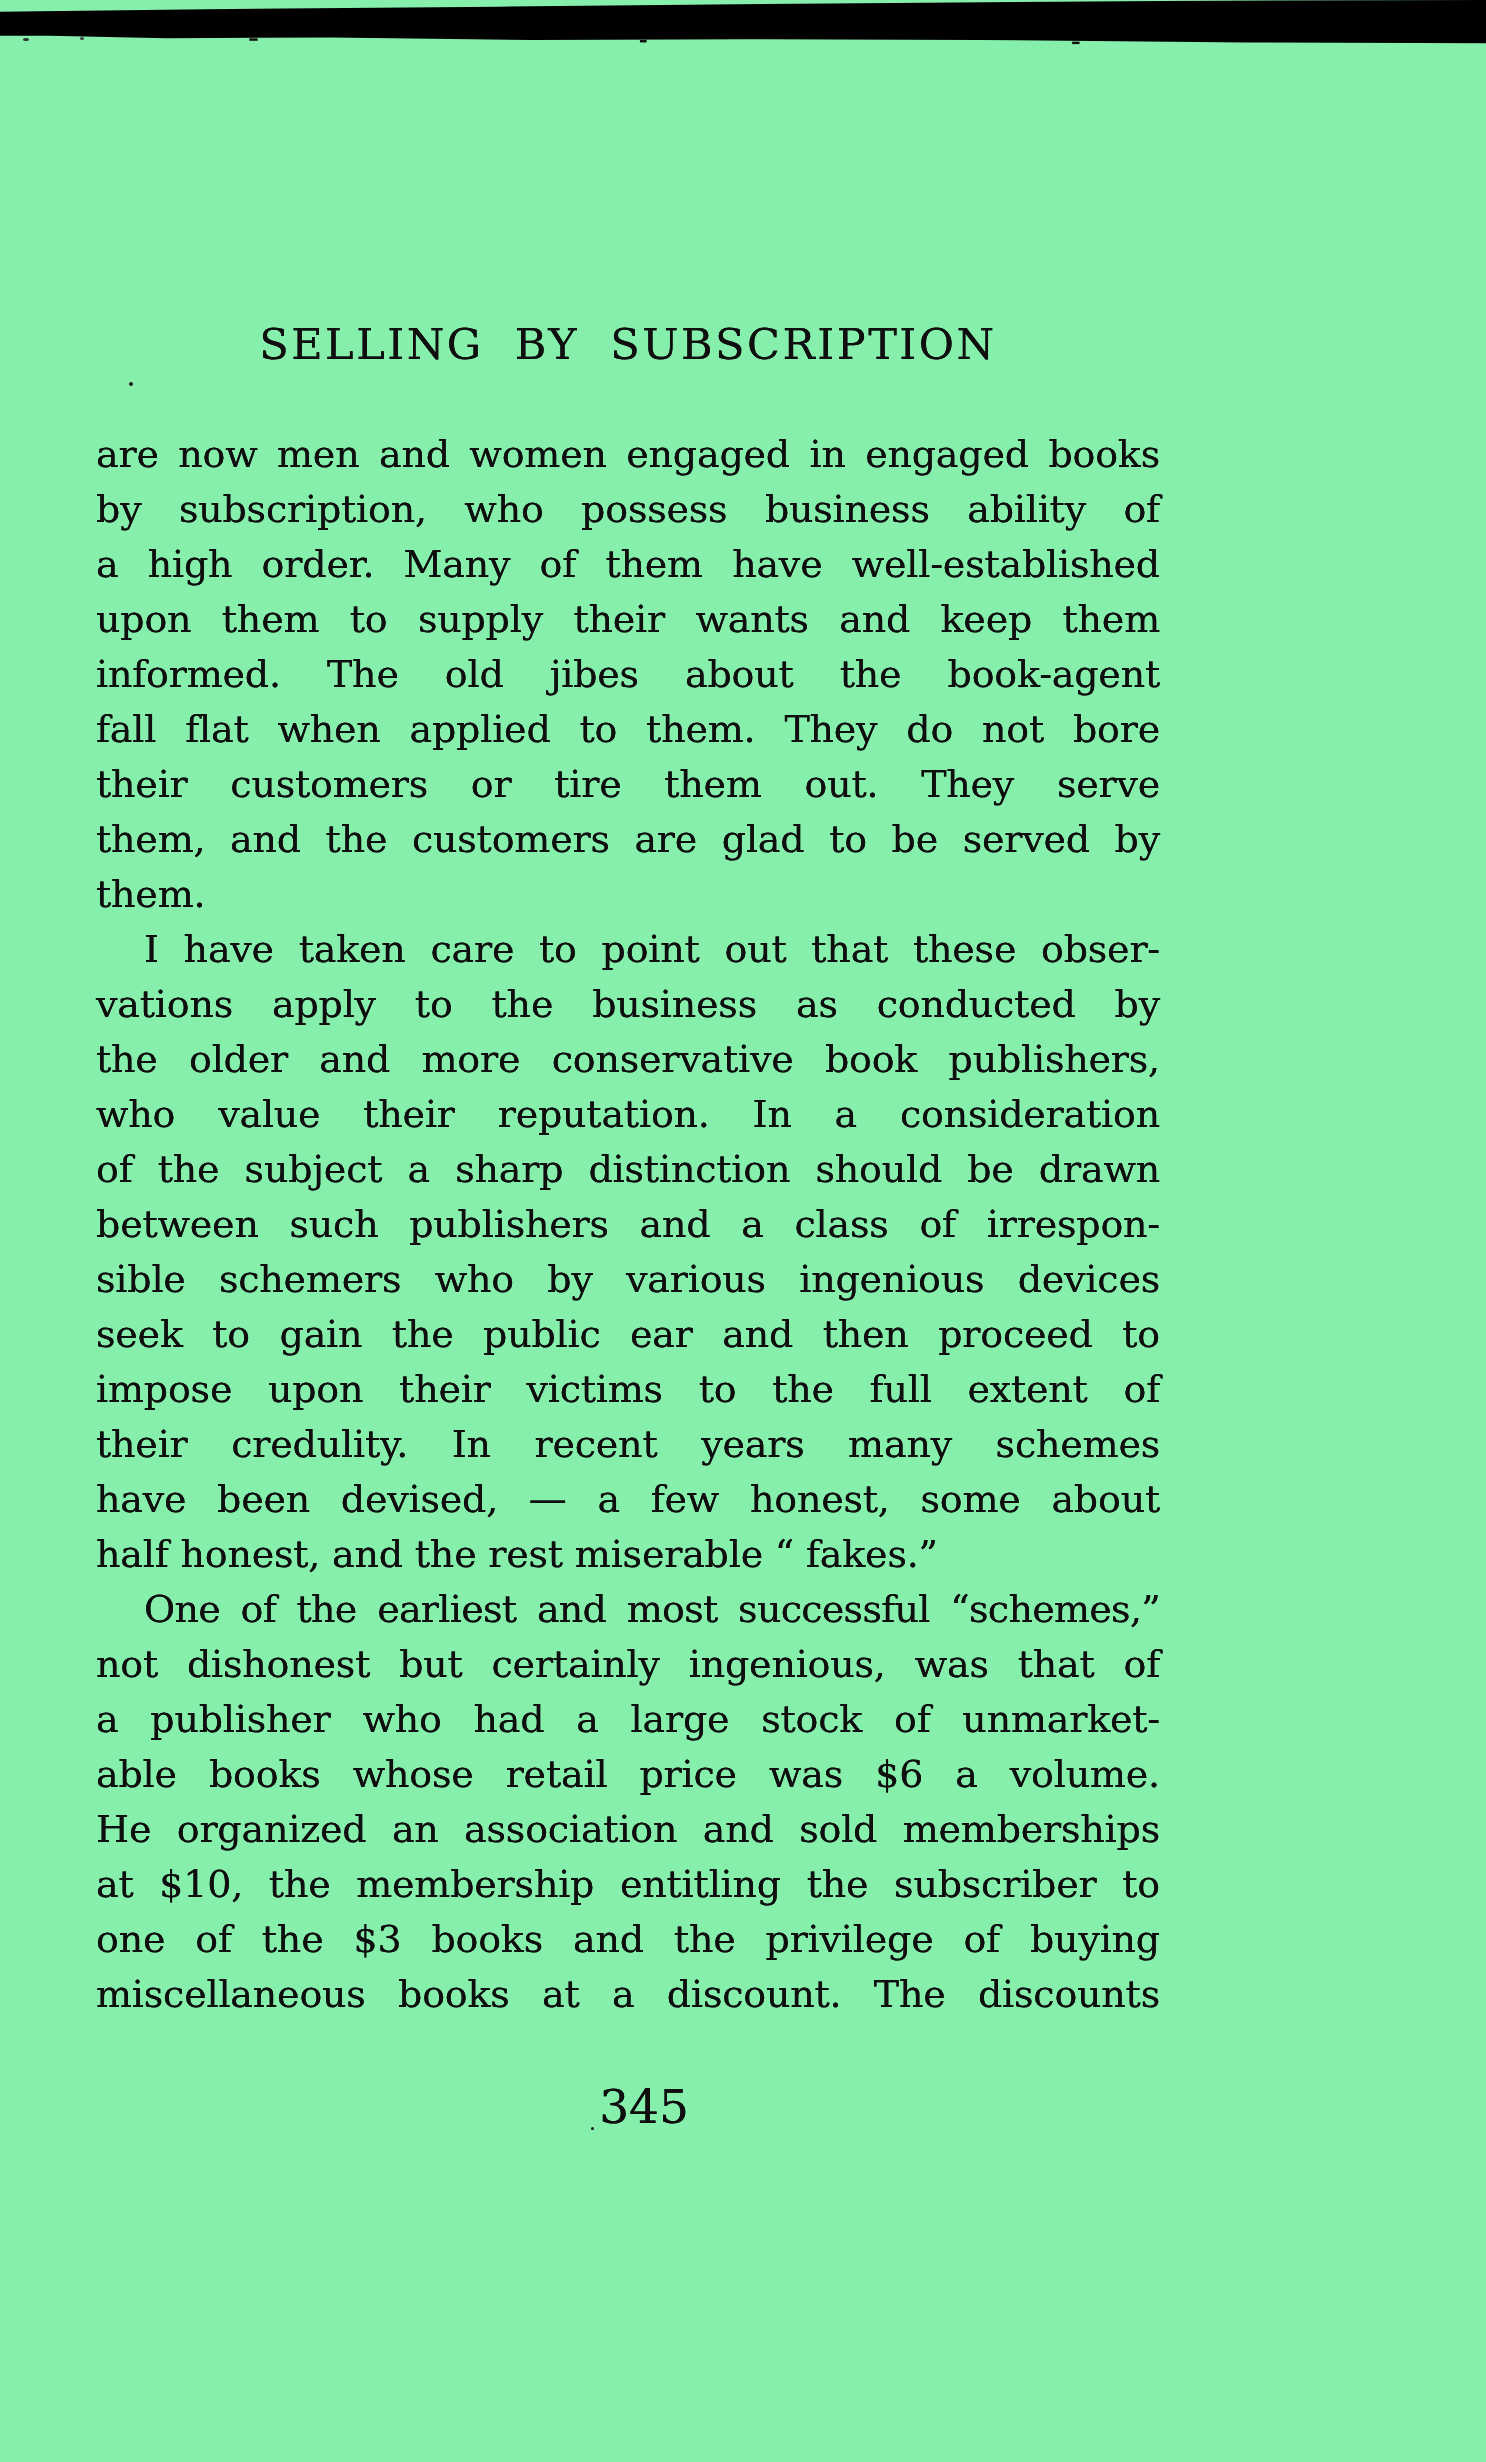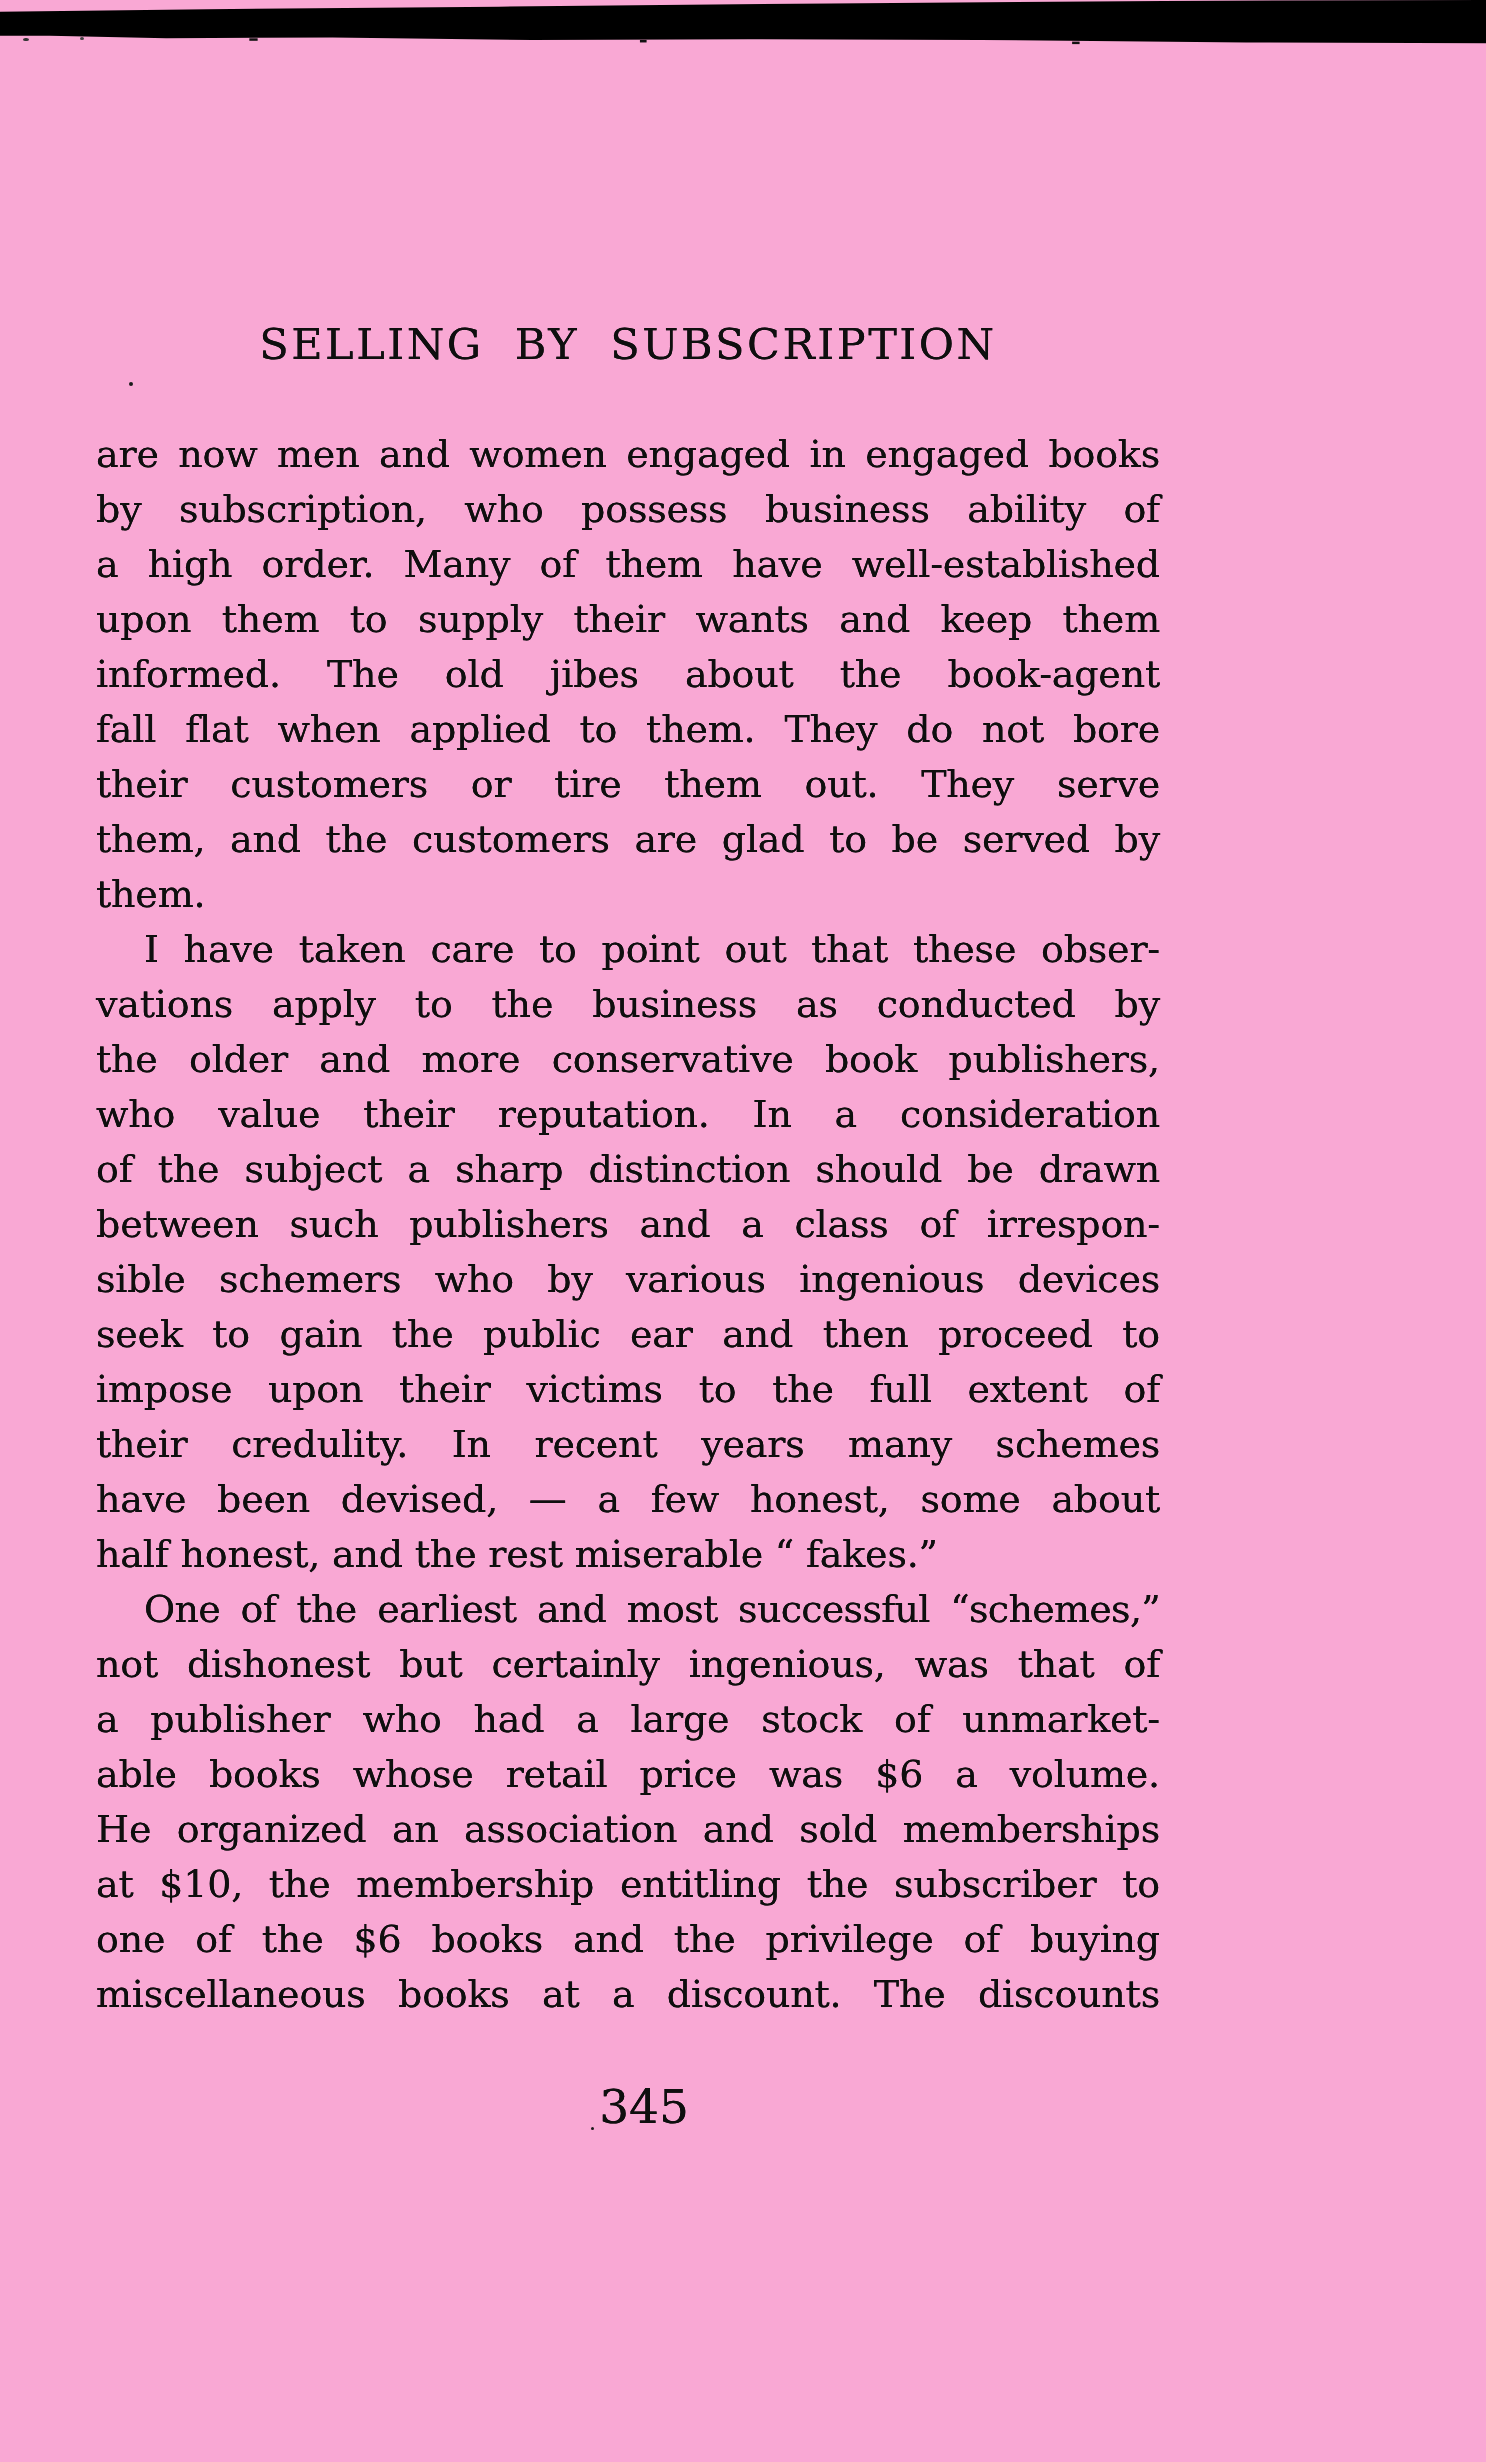--- a/index.html
+++ b/index.html
@@ -68,21 +68,21 @@
     border-radius: 50%;
   }
   .speck.s1 { left: 129px; top: 382px; width: 4.2px; height: 4.2px; }
   .speck.s2 { left: 591px; top: 2127px; width: 3.3px; height: 3.3px; }
   .speck.s3 { left: 23px;  top: 38px;  width: 5.8px; height: 3.3px; background:#333; }
   .speck.s4 { left: 80px;  top: 37px;  width: 4.2px; height: 3.3px; background:#444; }
 </style>
 </head>
 <body>
 
-<div class="page" style="background: #f9a8d4; color: rgb(15, 15, 15);">
+<div class="page" style="background: #86efac; color: rgb(15, 15, 15);">
 
   <svg class="topbar" viewBox="0 0 1788 60" xmlns="http://www.w3.org/2000/svg" aria-hidden="true">
     <polygon points="0,14 250,11 600,8 1000,4 1400,1 1788,0 1788,52 1500,51 1180,48 900,47 640,48 400,45 200,46 60,43 0,43" fill="#000000"></polygon>
     <rect x="300" y="46" width="10" height="3" fill="#111"></rect>
     <rect x="770" y="48" width="8" height="3" fill="#111"></rect>
     <rect x="1290" y="50" width="9" height="3" fill="#111"></rect>
   </svg>
 
   <h1 class="heading">SELLING BY SUBSCRIPTION</h1>
 
@@ -107,21 +107,21 @@
       <div class="line just">impose upon their victims to the full extent of</div>
       <div class="line just">their credulity.  In recent years many schemes</div>
       <div class="line just">have been devised, — a few honest, some about</div>
       <div class="line nojust">half honest, and the rest miserable “ fakes.”</div>
       <div class="line just indent tight">One of the earliest and most successful “schemes,”</div>
       <div class="line just">not dishonest but certainly ingenious, was that of</div>
       <div class="line just">a publisher who had a large stock of unmarket-</div>
       <div class="line just">able books whose retail price was $6 a volume.</div>
       <div class="line just">He organized an association and sold memberships</div>
       <div class="line just">at $10, the membership entitling the subscriber to</div>
-      <div class="line just">one of the $6 books and the privilege of buying</div>
+      <div class="line just">one of the $3 books and the privilege of buying</div>
       <div class="line just">miscellaneous books at a discount.  The discounts</div>
     </div>
 
   <div class="pagenum">345</div>
 
   <div class="speck s1"></div>
   <div class="speck s2"></div>
   <div class="speck s3"></div>
   <div class="speck s4"></div>
 

